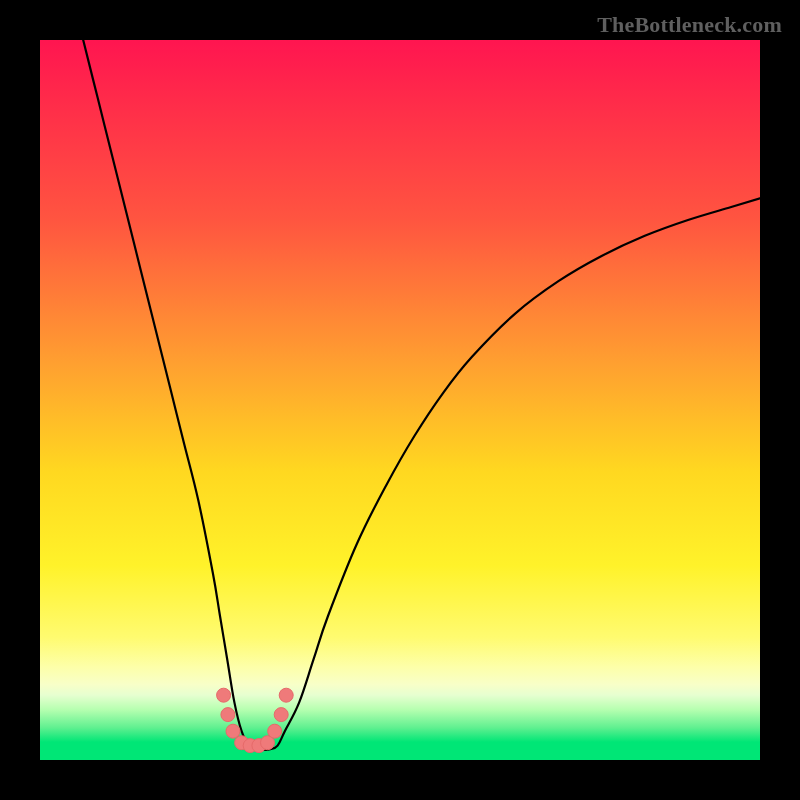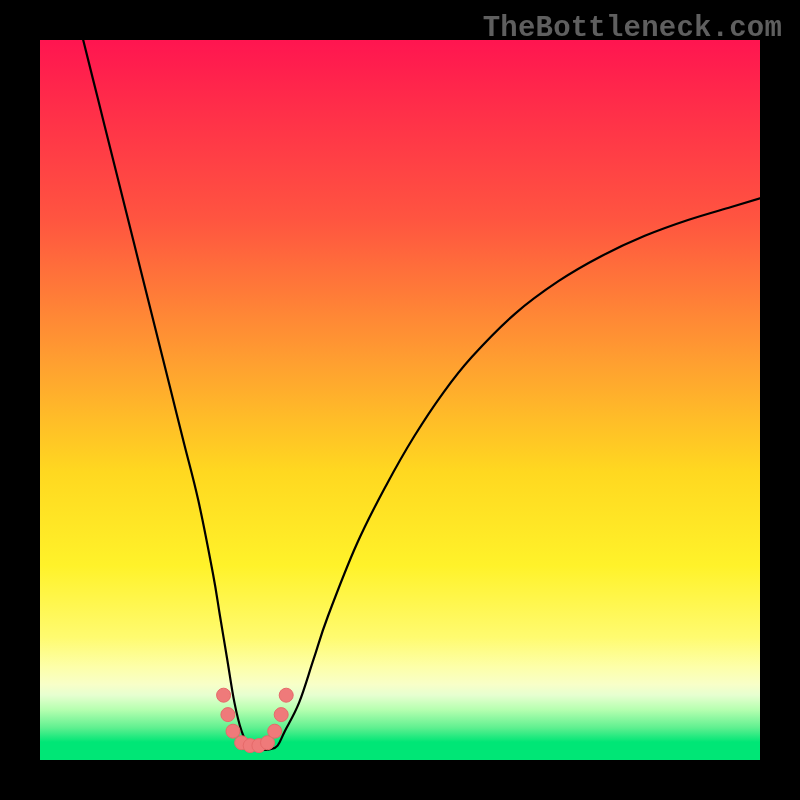--- a/index.html
+++ b/index.html
@@ -48,22 +48,22 @@
       #b6ffb0 93%,
       #60f090 95.5%,
       #00e676 97.5%,
       #00e676 100%
     );
   }
   .watermark {
     position: absolute;
     top: 12px;
     right: 18px;
-    font-family: Liberation Mono, monospace;
-    font-size: 29px;
+    font-family: Liberation Serif, serif;
+    font-size: 22px;
     font-weight: 600;
     color: #5f5f5f;
     letter-spacing: 0.2px;
     user-select: none;
   }
   svg.curves {
     position: absolute;
     left: 0;
     top: 0;
     width: 720px;

